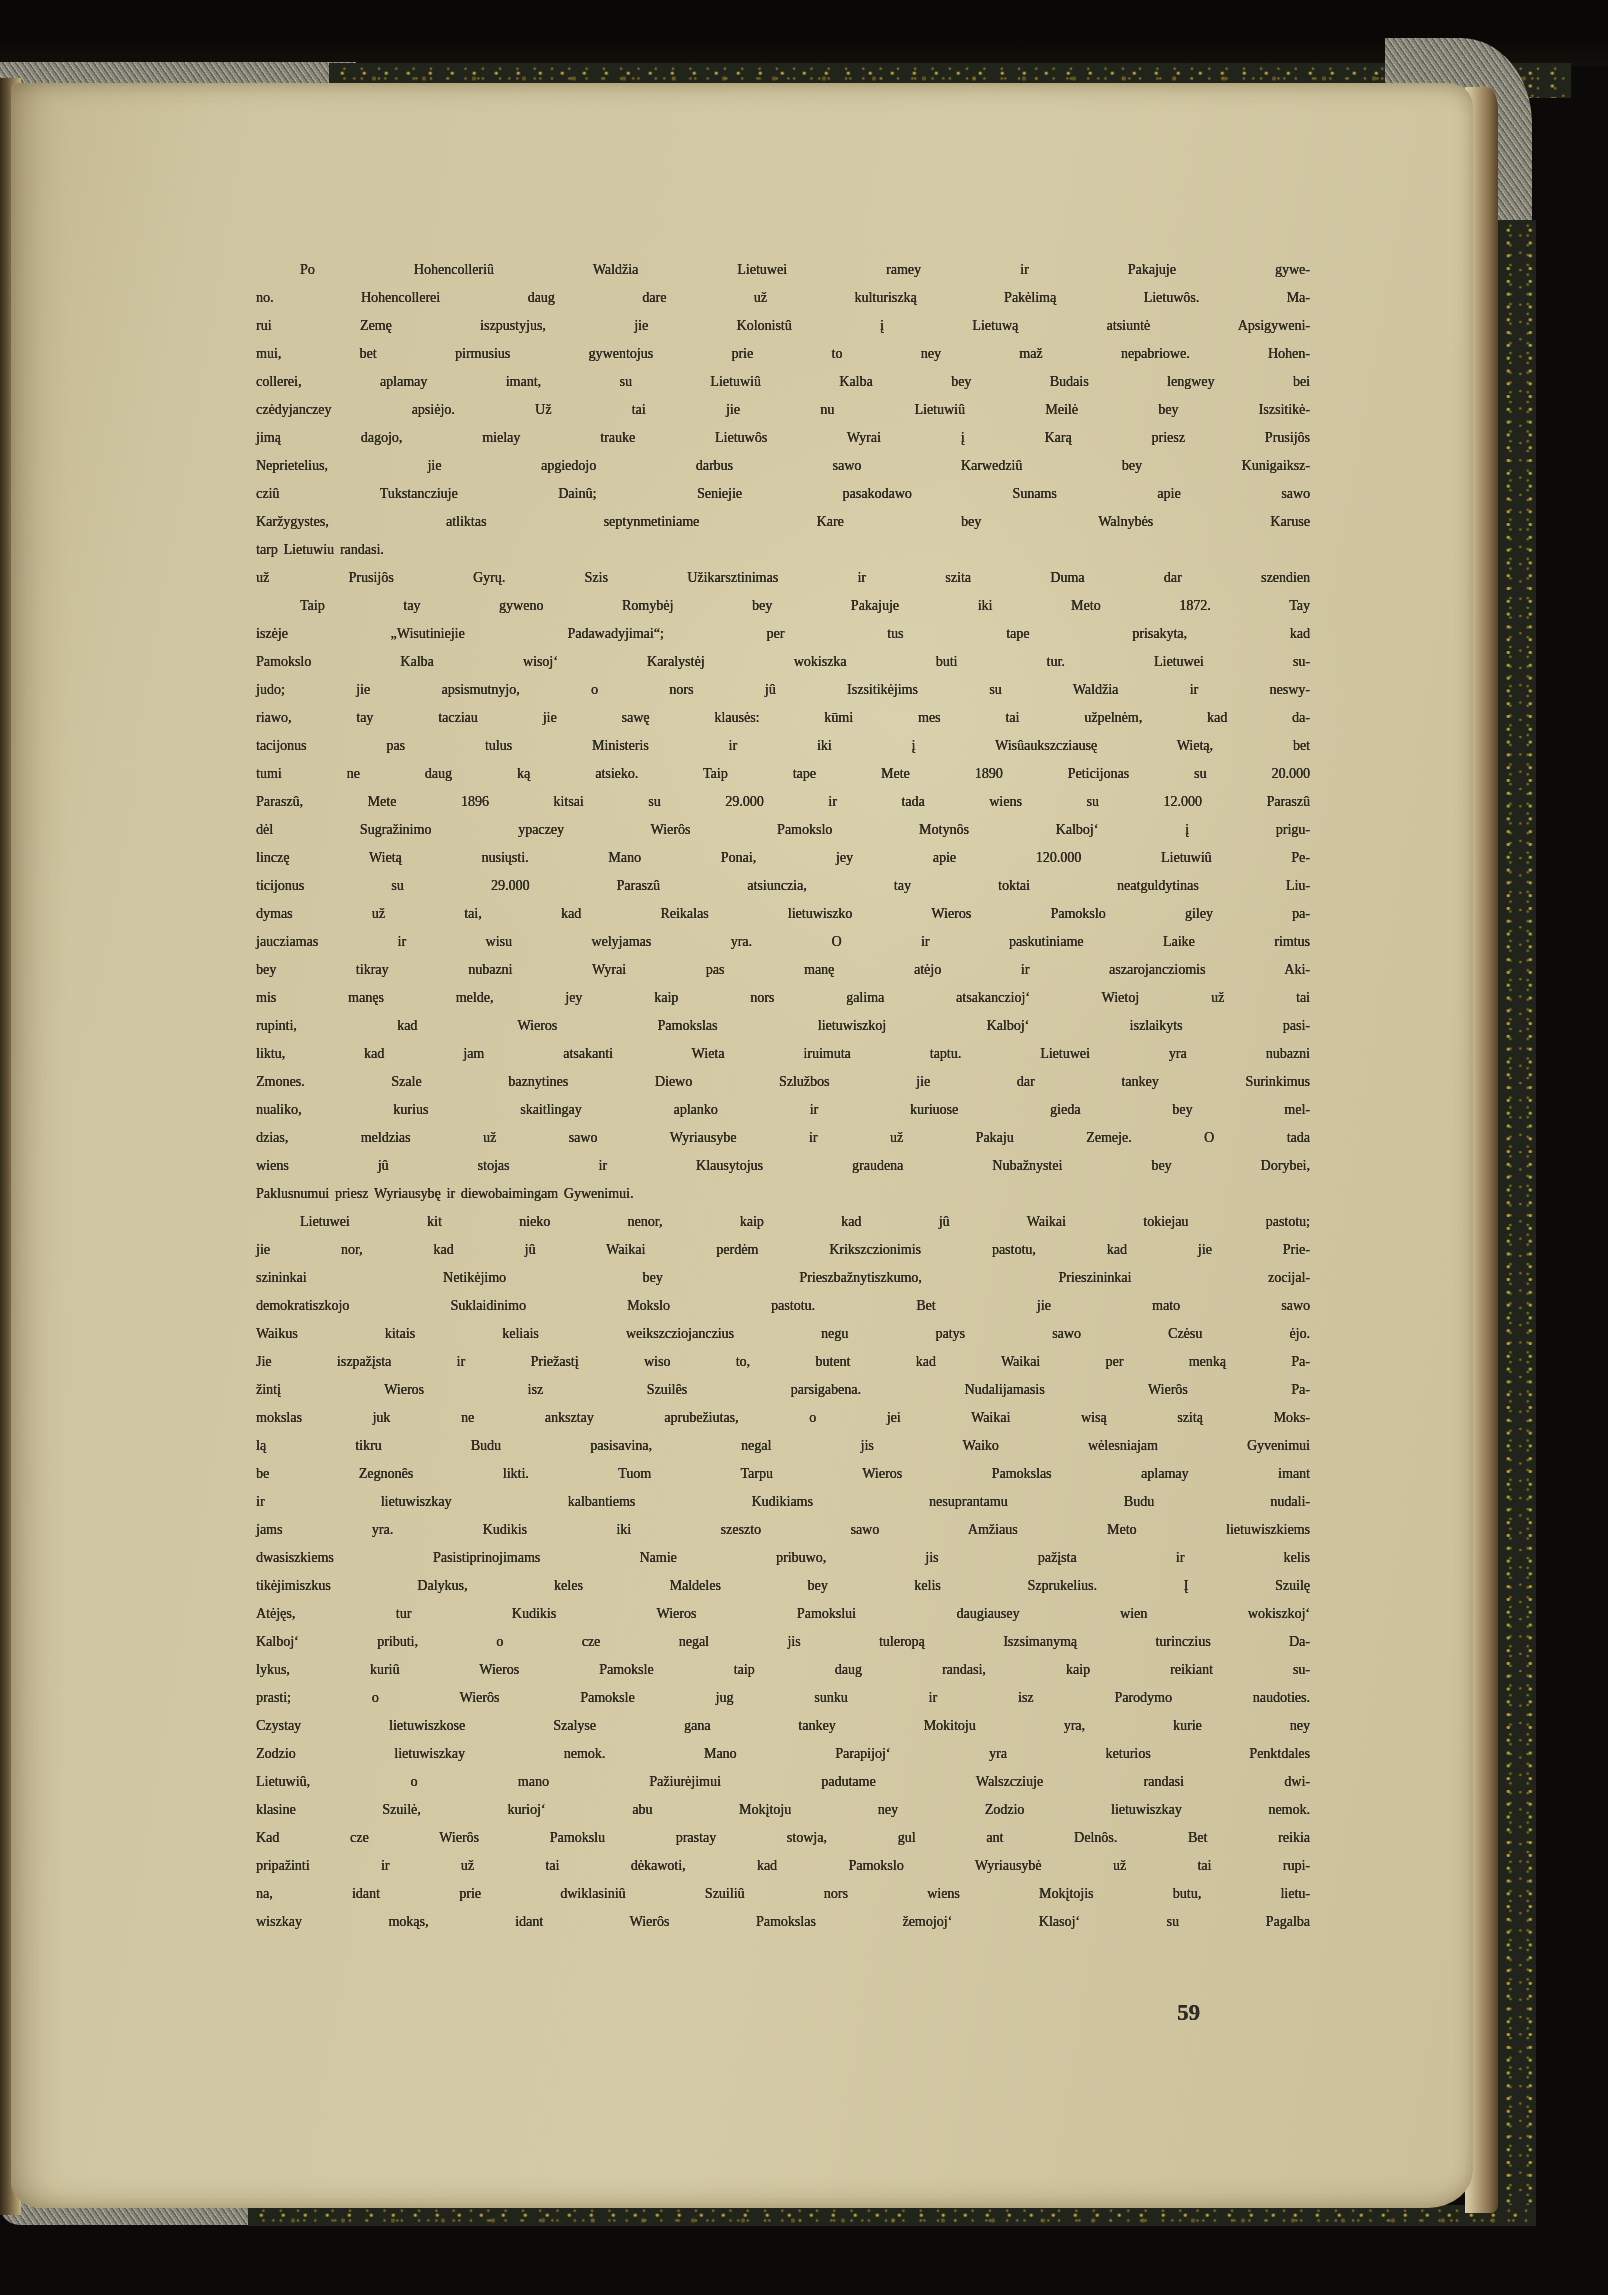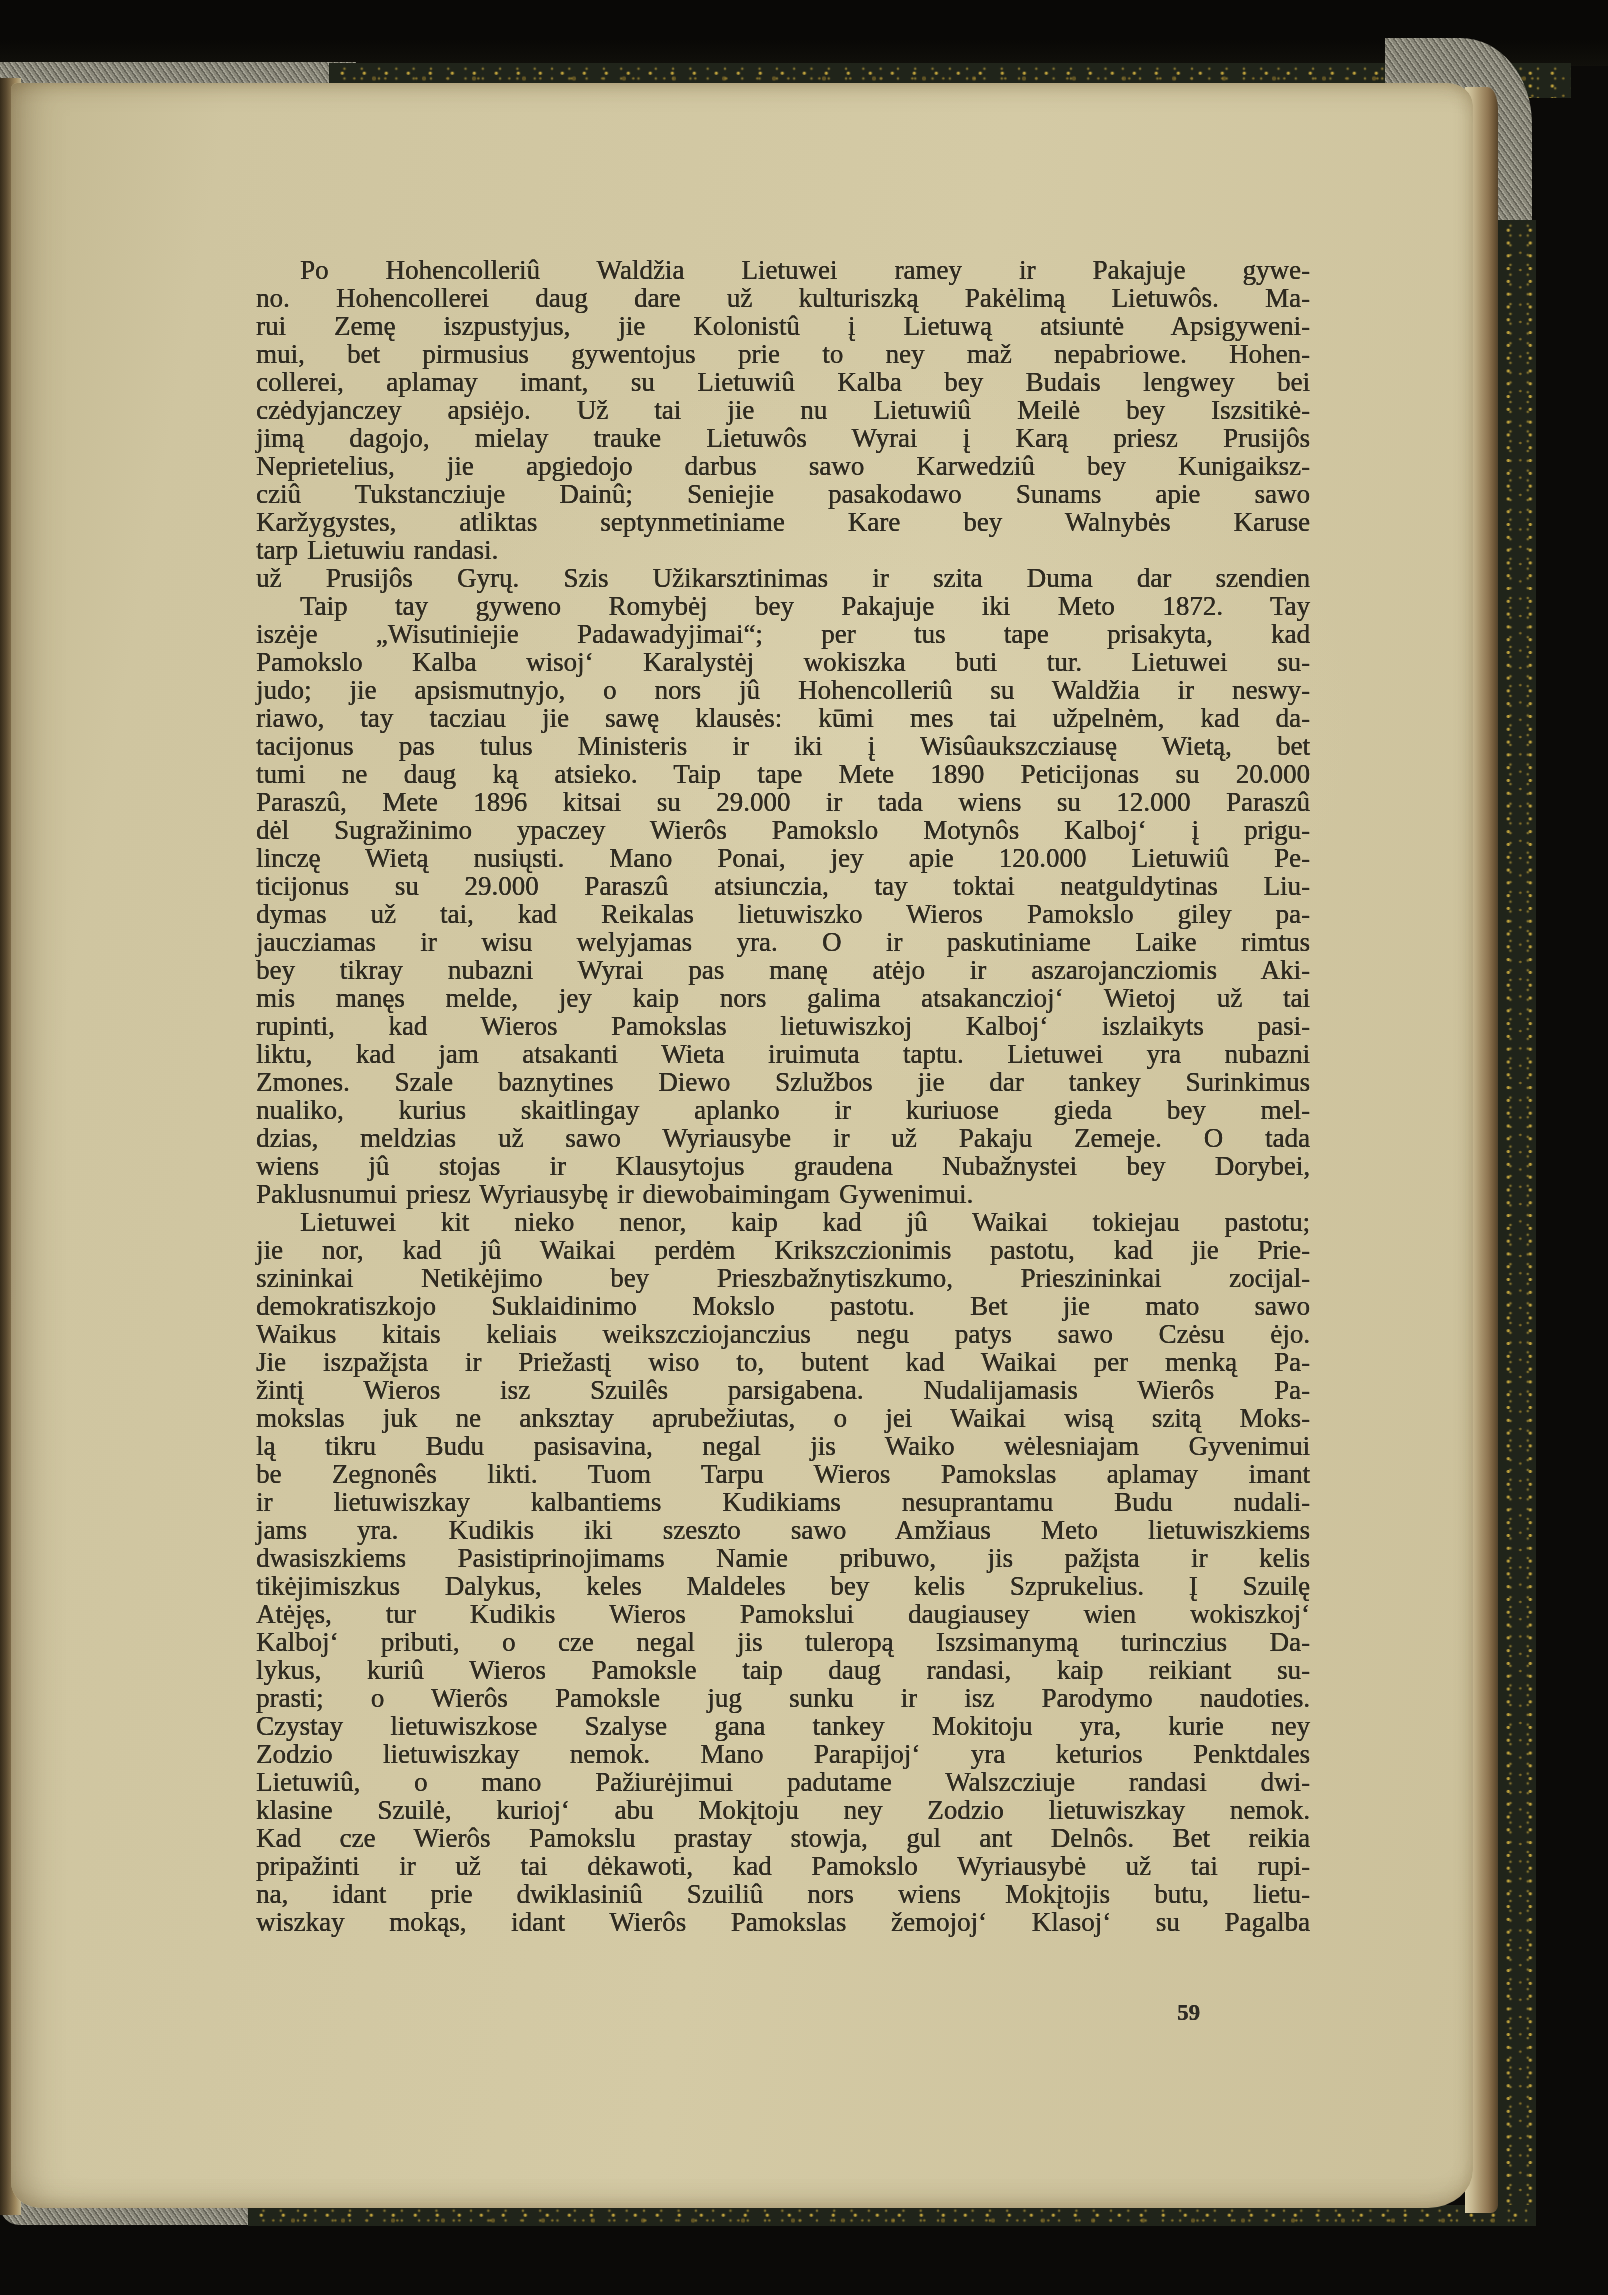--- a/index.html
+++ b/index.html
@@ -60,21 +60,21 @@
     box-shadow:
       inset 25.6px 0 41px -16.5px rgba(80,60,30,.42),
       inset -7.5px 0 16.5px -6px rgba(120,95,55,.30),
       inset 0 -13.5px 25.6px -12px rgba(115,92,52,.28),
       inset 0 10.5px 19.5px -10.5px rgba(115,92,52,.30);
   }
   
   .text-block{
     position:absolute;left:256px;top:256px;width:1054px;
     color:#2f2b21;
-    font-size:27px;line-height:28px;
+    font-size:14px;line-height:28px;
     word-spacing:2.3px;
     text-shadow:0.2px 0 currentColor, 0 0.2px rgba(47,43,33,.6);
   }
   .line{white-space:normal;}
   .line.just{text-align:justify;text-align-last:justify;}
   .line.indent{text-indent:44px;}
   .page-number{
     position:absolute;left:1177px;top:2000px;
     color:#2e2b24;font-size:23px;font-weight:bold;
     text-shadow:0.3px 0 currentColor;
@@ -109,21 +109,21 @@
         <div class="line just">Neprietelius, jie apgiedojo darbus sawo Karwedziû bey Kunigaiksz-</div>
         <div class="line just">cziû Tukstancziuje Dainû; Seniejie pasakodawo Sunams apie sawo</div>
         <div class="line just">Karžygystes, atliktas septynmetiniame Kare bey Walnybės Karuse</div>
         <div class="line">tarp Lietuwiu randasi.</div>
         <div class="line just">už Prusijôs Gyrų. Szis Užikarsztinimas ir szita Duma dar szendien</div>
       </div>
       <div>
         <div class="line indent just">Taip tay gyweno Romybėj bey Pakajuje iki Meto 1872. Tay</div>
         <div class="line just">iszėje „Wisutiniejie Padawadyjimai“; per tus tape prisakyta, kad</div>
         <div class="line just">Pamokslo Kalba wisoj‘ Karalystėj wokiszka buti tur. Lietuwei su-</div>
-        <div class="line just">judo; jie apsismutnyjo, o nors jû Hohencolleriû su Waldžia ir neswy-</div>
+        <div class="line just">judo; jie apsismutnyjo, o nors jû Iszsitikėjims su Waldžia ir neswy-</div>
         <div class="line just">riawo, tay tacziau jie sawę klausės: kūmi mes tai užpelnėm, kad da-</div>
         <div class="line just">tacijonus pas tulus Ministeris ir iki į Wisûaukszcziausę Wietą, bet</div>
         <div class="line just">tumi ne daug ką atsieko. Taip tape Mete 1890 Peticijonas su 20.000</div>
         <div class="line just">Paraszû, Mete 1896 kitsai su 29.000 ir tada wiens su 12.000 Paraszû</div>
         <div class="line just">dėl Sugražinimo ypaczey Wierôs Pamokslo Motynôs Kalboj‘ į prigu-</div>
         <div class="line just">linczę Wietą nusiųsti. Mano Ponai, jey apie 120.000 Lietuwiû Pe-</div>
         <div class="line just">ticijonus su 29.000 Paraszû atsiunczia, tay toktai neatguldytinas Liu-</div>
         <div class="line just">dymas už tai, kad Reikalas lietuwiszko Wieros Pamokslo giley pa-</div>
         <div class="line just">jaucziamas ir wisu welyjamas yra. O ir paskutiniame Laike rimtus</div>
         <div class="line just">bey tikray nubazni Wyrai pas manę atėjo ir aszarojancziomis Aki-</div>

